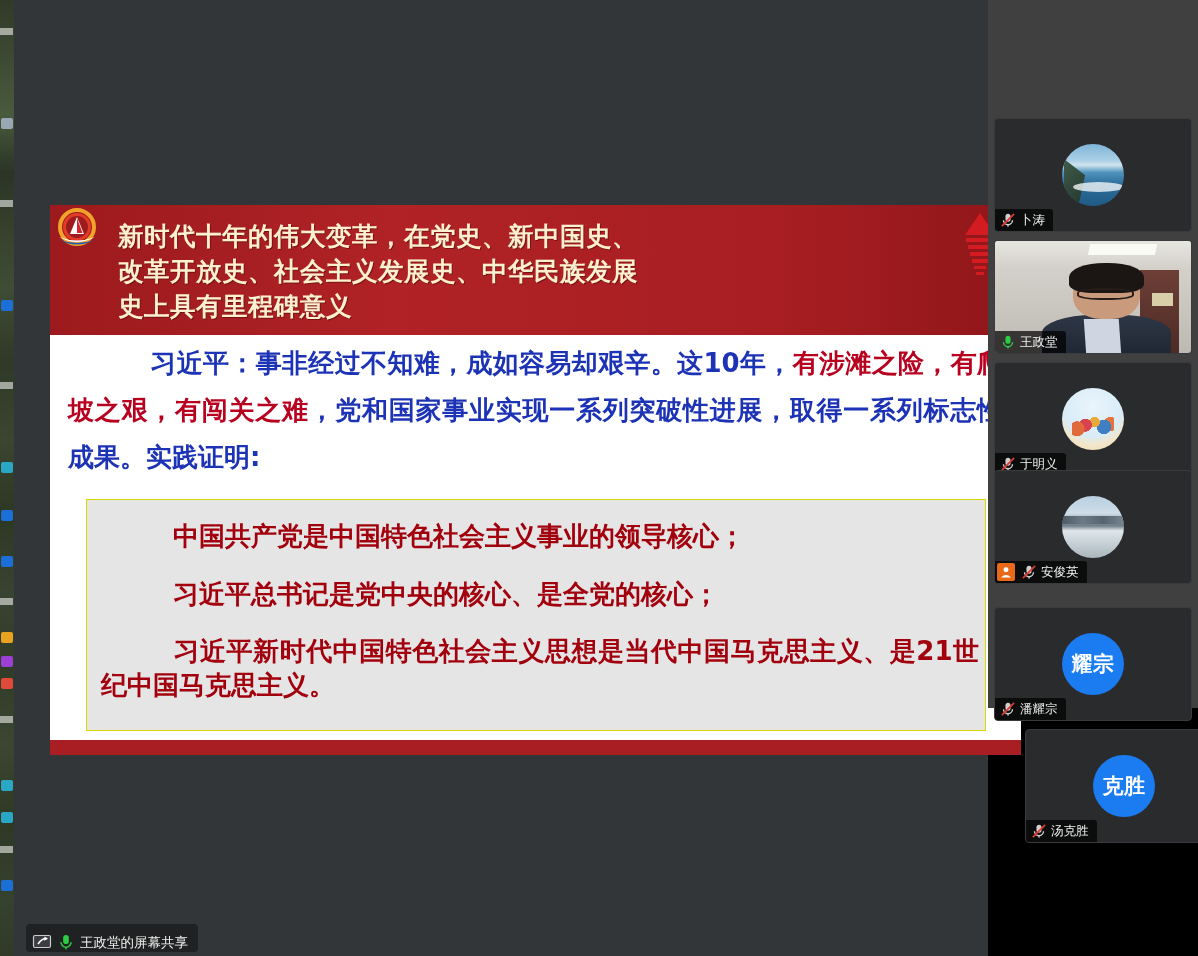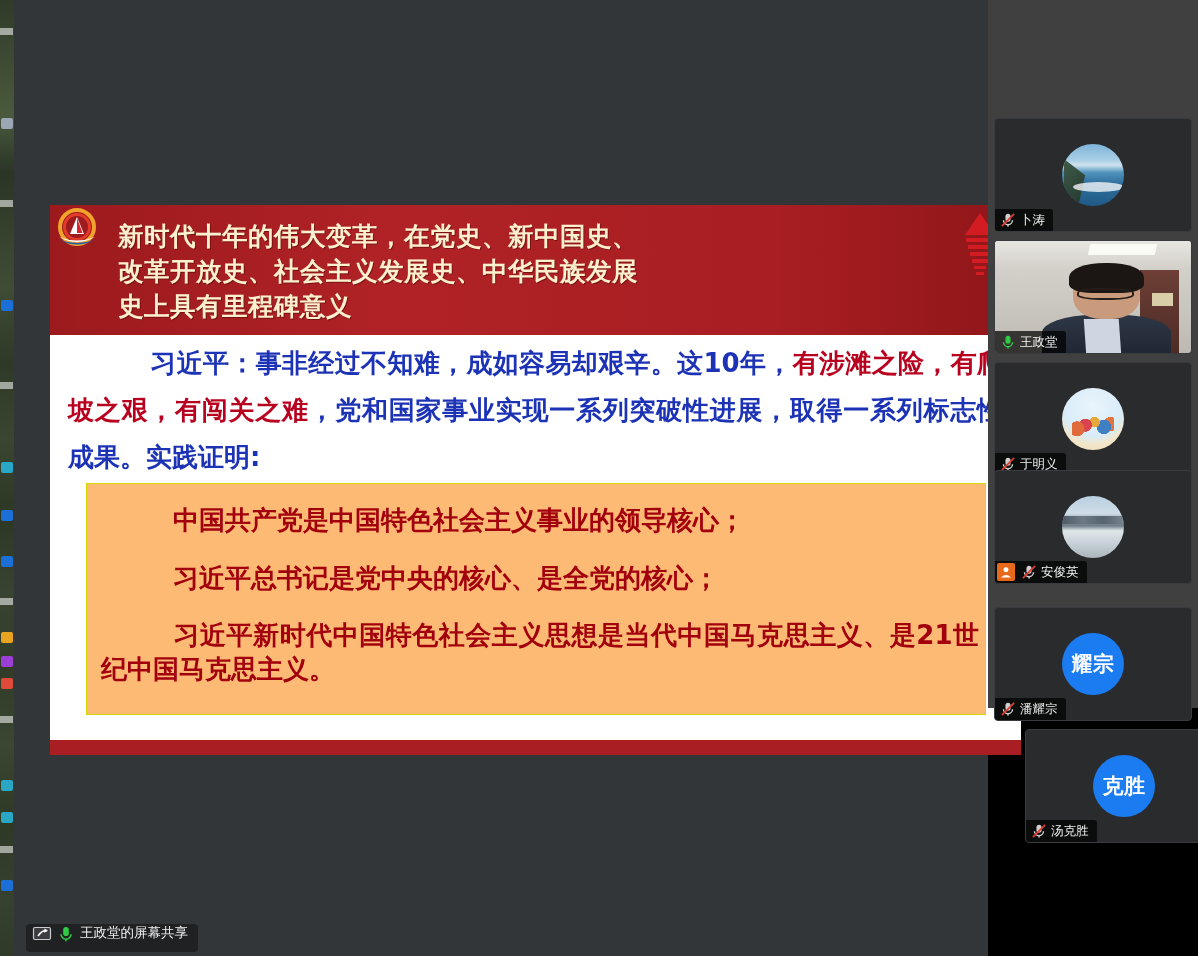--- a/index.html
+++ b/index.html
@@ -72,22 +72,22 @@
   .lead-block {
     position: absolute; left: 18px; top: 5px; width: 935px;
     font-size: 26px; line-height: 47px; font-weight: 700;
     color: #1d33b5;
     text-align: justify;
   }
   .lead-block .ind { display: inline-block; width: 82px; }
   .lead-red { color: #b8001f; }
 
   .yellow-box {
-    position: absolute; left: 36px; top: 148px; width: 900px; height: 232px;
-    background: #fdba74;
+    position: absolute; left: 36px; top: 164px; width: 900px; height: 232px;
+    background: #e5e5e5;
     border: 1px solid #d8d800;
   }
   .yb-line {
     position: absolute; left: 14px; width: 878px;
     color: #a3000e;
     font-weight: 700;
     font-size: 26px;
     line-height: 34px;
     text-align: justify;
   }
@@ -233,21 +233,21 @@
     color: #f2f2f2; font-size: 12.5px; white-space: nowrap;
     font-family: "DejaVu Sans", "Liberation Sans", sans-serif;
   }
 
   
   .share-bar {
     position: absolute; left: 12px; bottom: 4px;
     height: 28px;
     background: rgba(30,31,33,0.92);
     border-radius: 4px;
-    display: flex; align-items: flex-start;
+    display: flex; align-items: flex-end;
     padding: 0 10px 0 6px;
   }
   .share-bar .sb-icon { width: 20px; height: 20px; margin-right: 4px; }
   .share-bar .sb-text {
     color: #efefef; font-size: 13.5px; white-space: nowrap;
   }
 </style>
 </head>
 <body>
 

